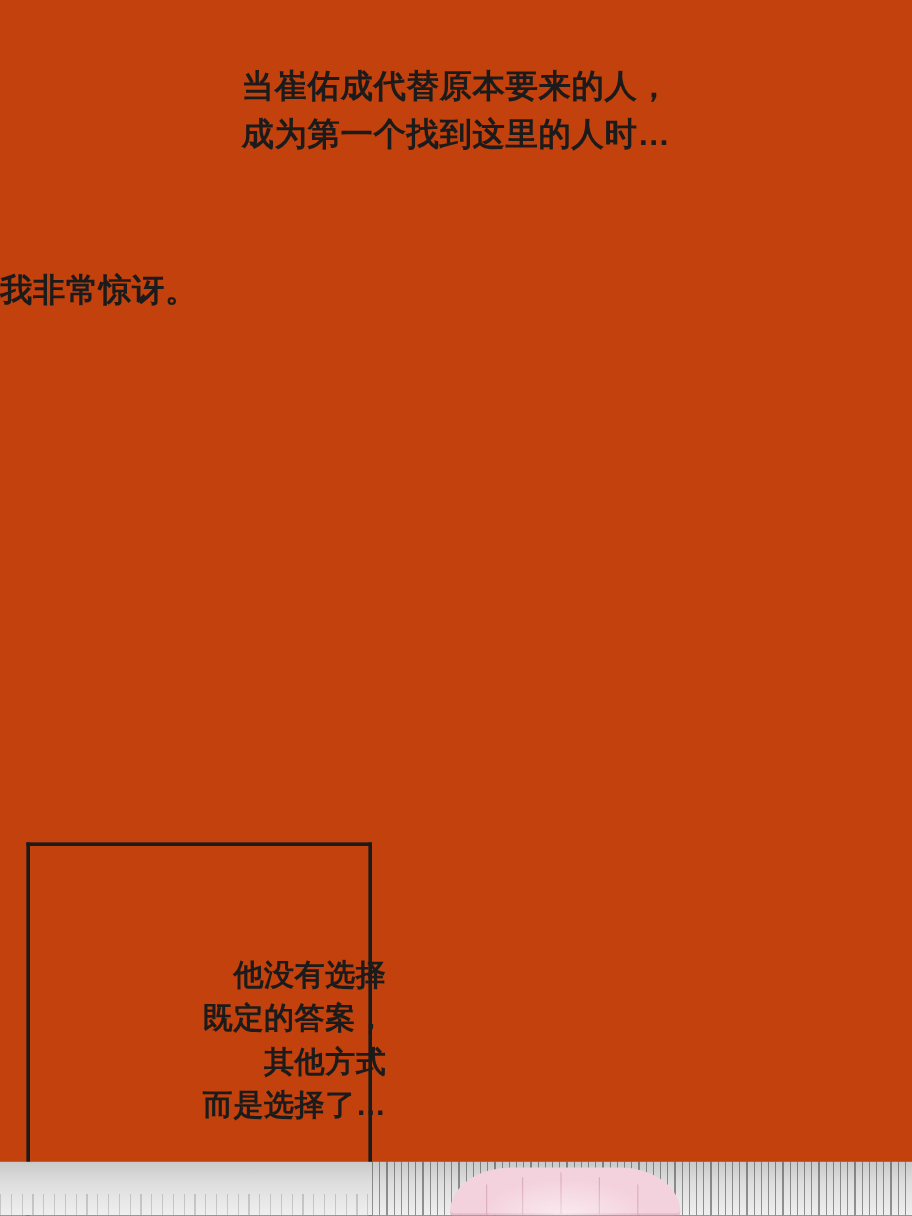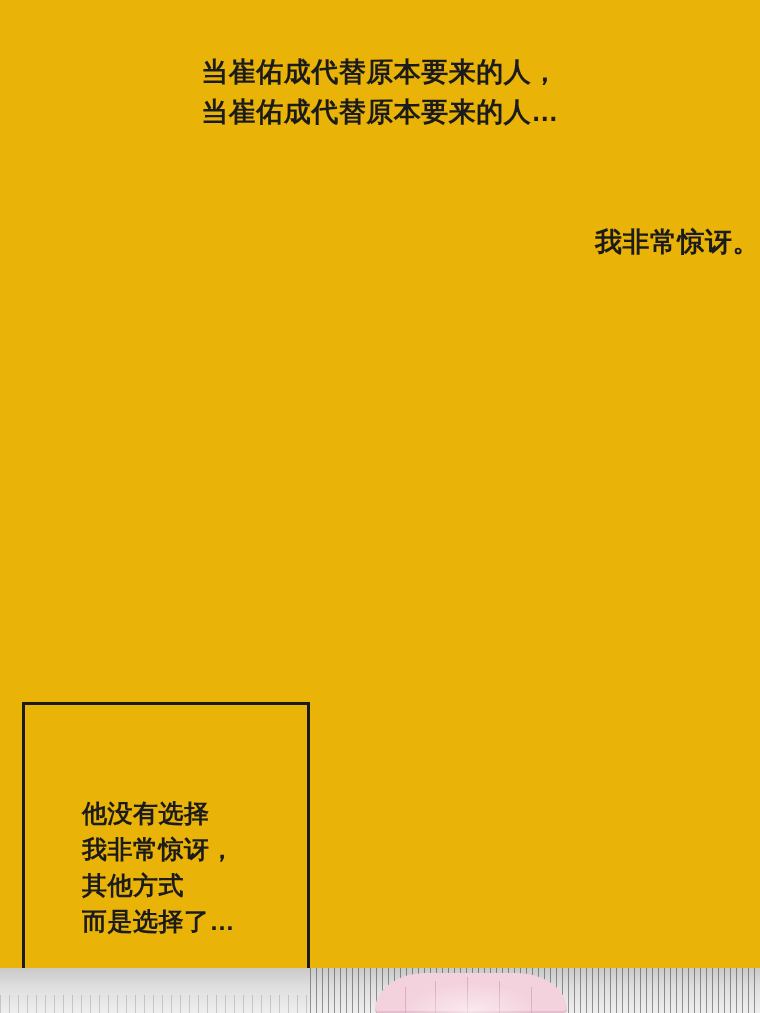--- a/index.html
+++ b/index.html
@@ -11,21 +11,21 @@
     height: 1013px;
     background: #ffffff;
     font-family: "Liberation Sans", sans-serif;
     overflow: hidden;
     position: relative;
   }
   .page {
     position: relative;
     width: 760px;
     height: 1013px;
-    background: #eab308;
+    background: #c2410c;
     overflow: hidden;
   }
 
   
   .narration-top {
     position: absolute;
     left: 0;
     top: 52px;
     width: 760px;
     text-align: center;
@@ -38,21 +38,21 @@
   .narration-top .line {
     display: block;
     white-space: pre;
   }
 
   .narration-second {
     position: absolute;
     left: 0;
     top: 222px;
     width: 760px;
-    text-align: right;
+    text-align: left;
     color: #1b1b1b;
     font-size: 27px;
     line-height: 40px;
     font-weight: 700;
     letter-spacing: 0.5px;
   }
 
   
   .panel {
     position: absolute;
@@ -72,20 +72,21 @@
     width: 240px;
     color: #1b1b1b;
     font-size: 25px;
     line-height: 36px;
     font-weight: 700;
     letter-spacing: 0.5px;
   }
   .panel-text .line {
     display: block;
     white-space: pre;
+    text-align: right;
   }
 
   
   .art-zone {
     position: absolute;
     left: 0;
     bottom: 0;
     width: 760px;
     height: 45px;
     overflow: hidden;
@@ -153,32 +154,32 @@
     border-radius: 70px 70px 0 0;
   }
 </style>
 </head>
 <body>
 
 <div class="page">
 
   <div class="narration-top">
     <span class="line">当崔佑成代替原本要来的人，</span>
-    <span class="line">当崔佑成代替原本要来的人…</span>
+    <span class="line">成为第一个找到这里的人时…</span>
   </div>
 
   <div class="narration-second">
     <span class="line">我非常惊讶。</span>
   </div>
 
   <div class="panel"></div>
 
   <div class="panel-text">
     <span class="line">他没有选择</span>
-    <span class="line">我非常惊讶，</span>
+    <span class="line">既定的答案，</span>
     <span class="line">其他方式</span>
     <span class="line">而是选择了…</span>
   </div>
 
   <div class="art-zone">
     <div class="floor-gradient"></div>
     <div class="speed-lines-left"></div>
     <div class="speed-lines"></div>
     <div class="dress">
       <div class="dress-fold" style="left:30px;height:26px;"></div>

